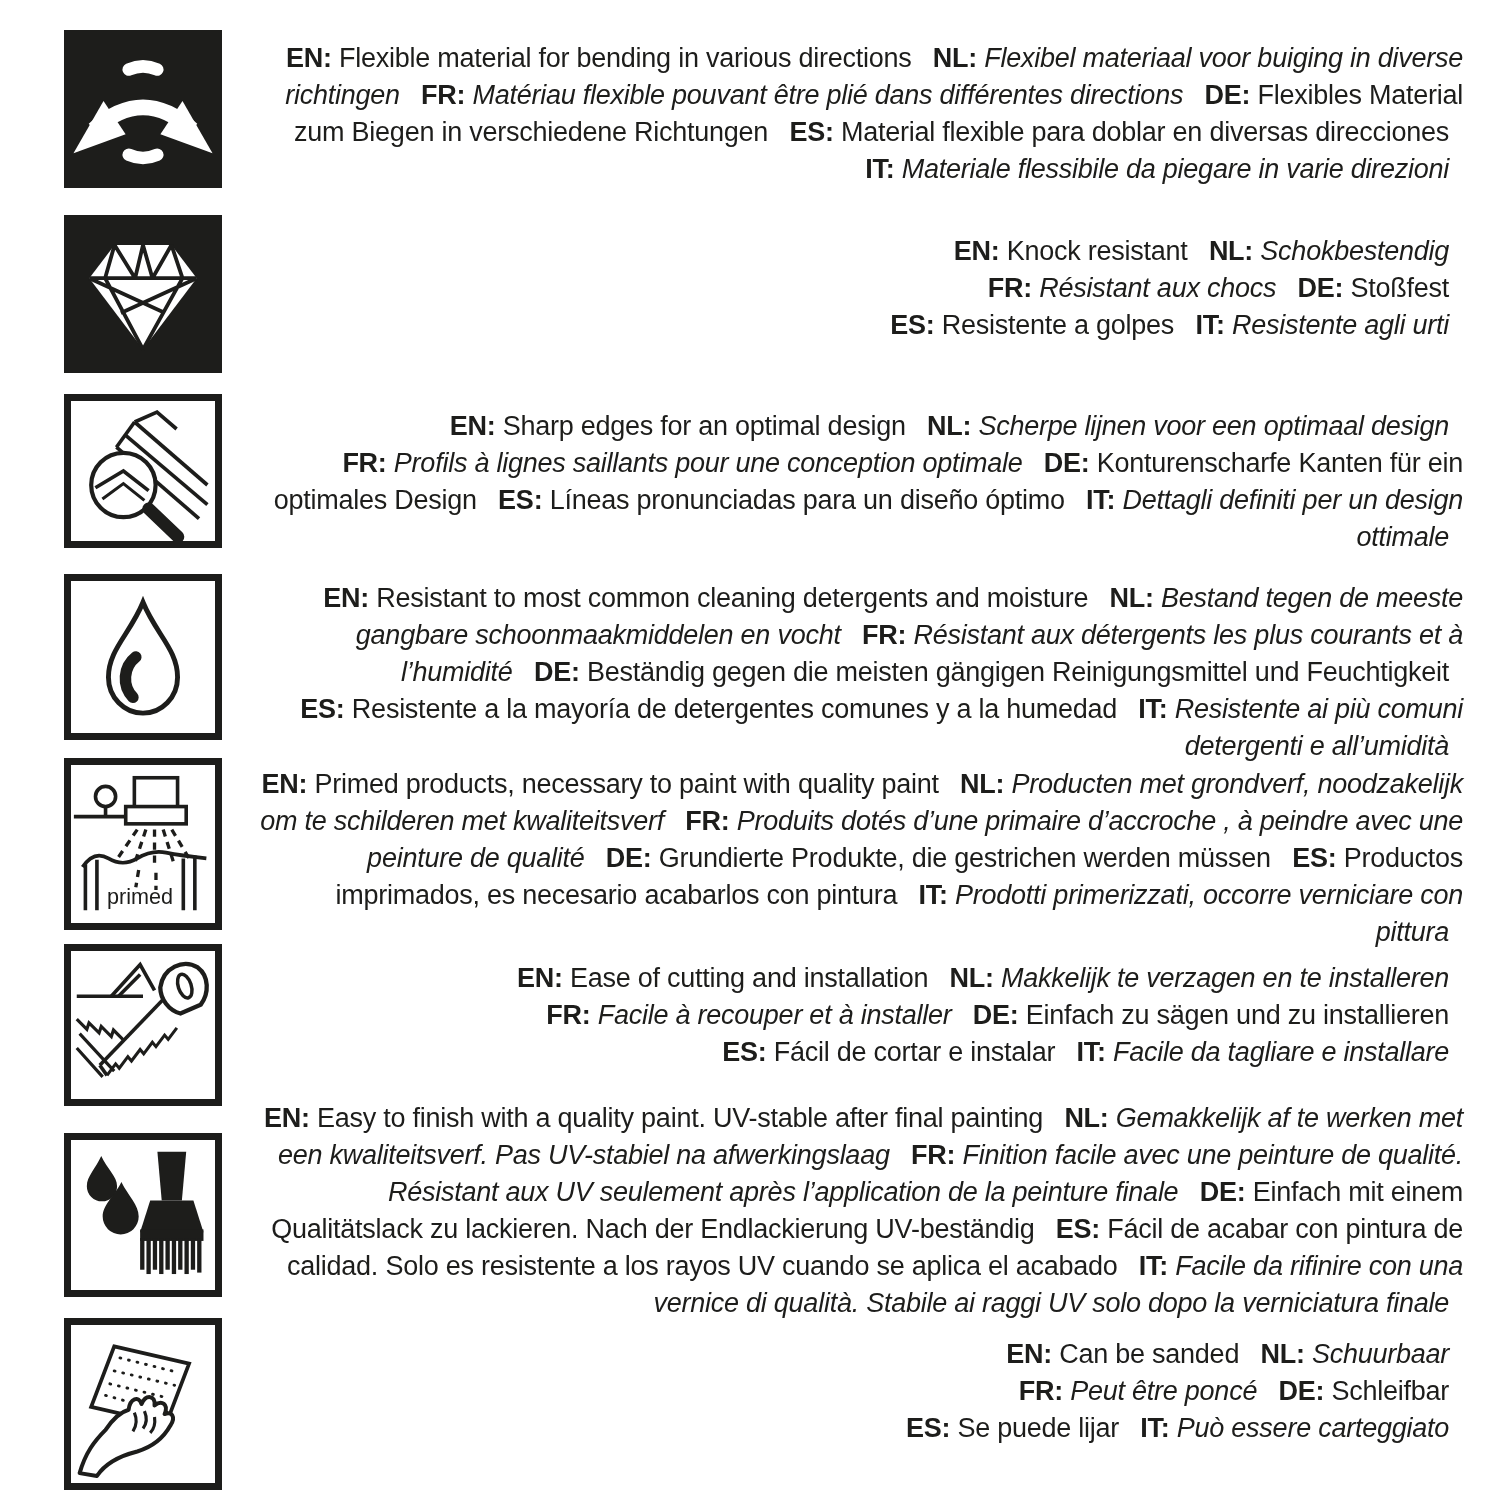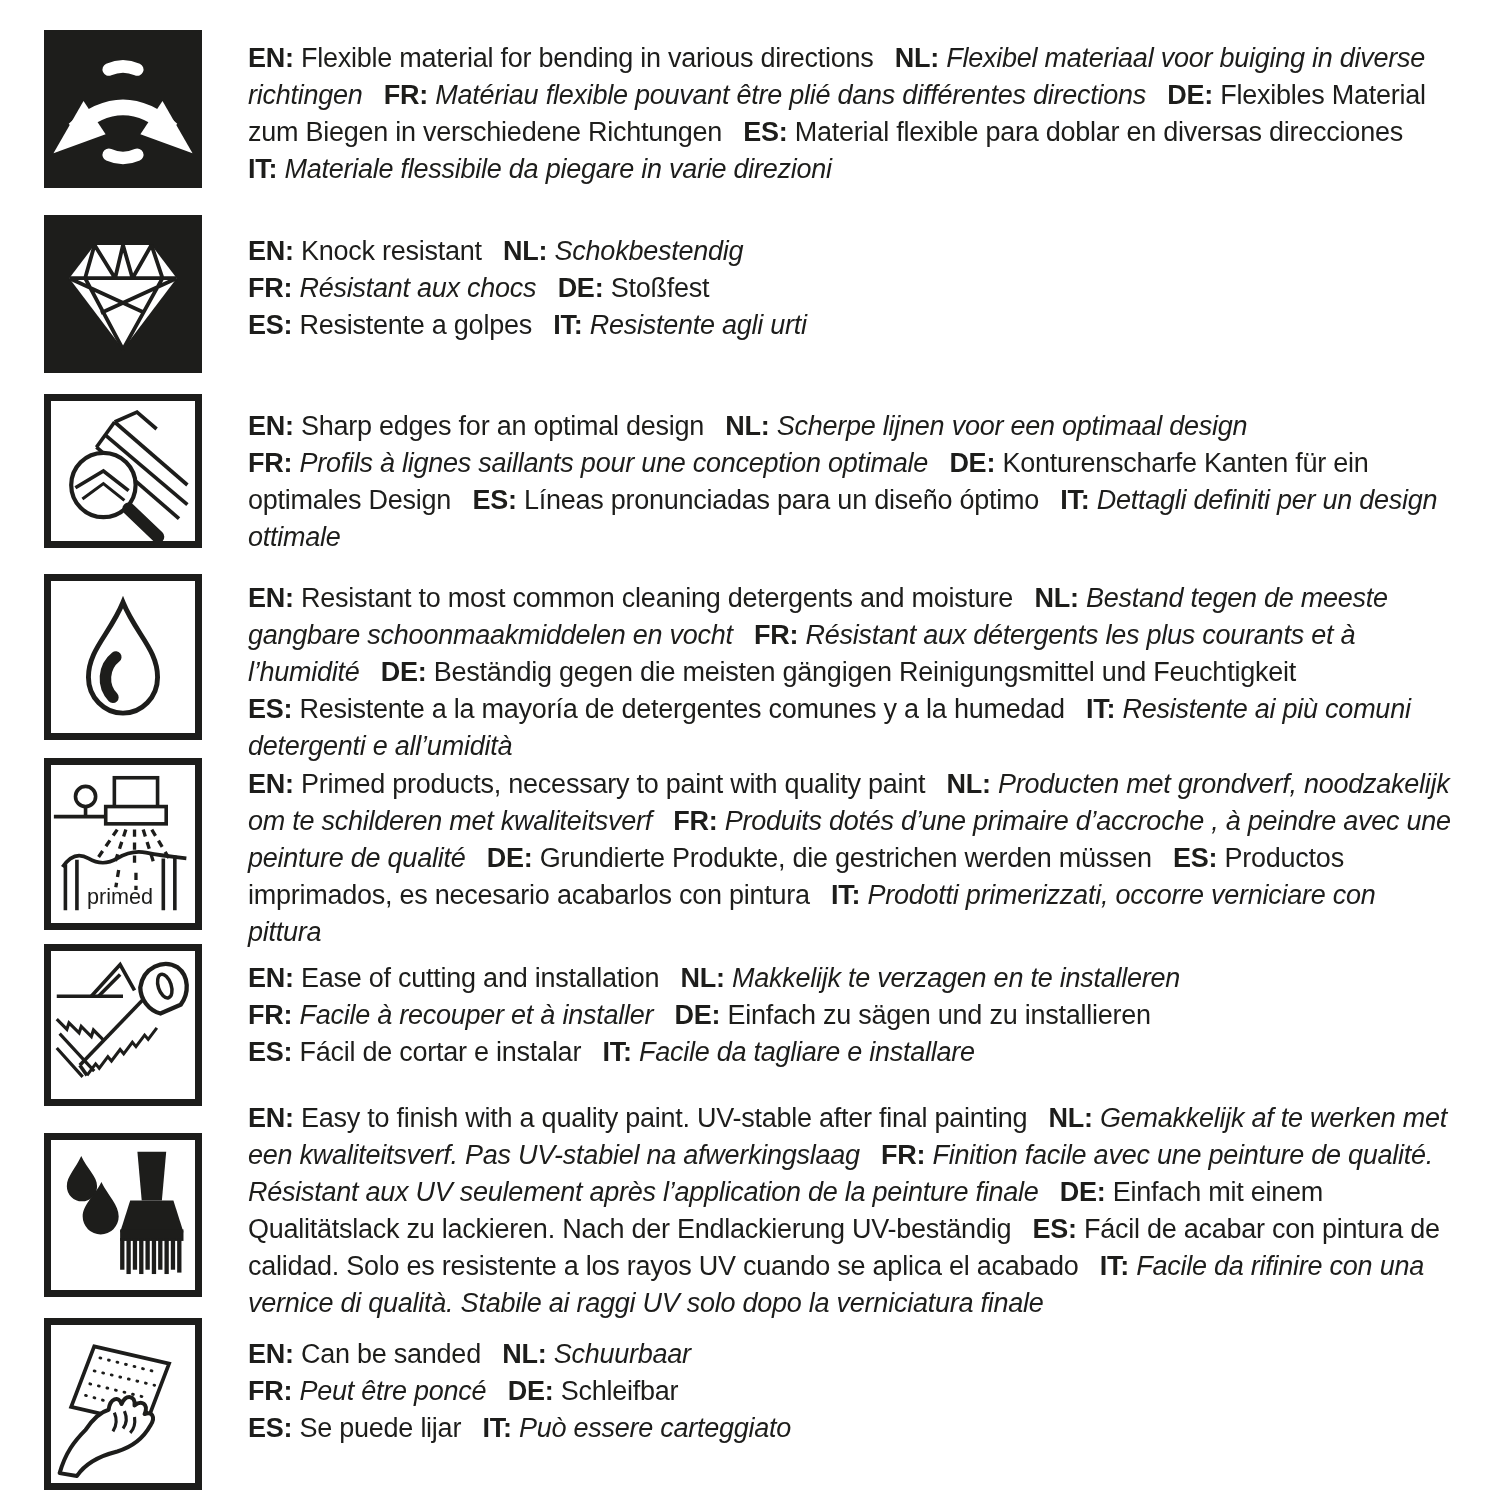--- a/index.html
+++ b/index.html
@@ -5,30 +5,30 @@
   html,body{margin:0;padding:0;background:#ffffff;}
   .page{
     position:relative;
     width:1500px;height:1500px;
     background:#ffffff;
     font-family:"Liberation Sans", sans-serif;
     color:#1d1d1b;
     overflow:hidden;
   }
   .icon-box{
-    position:absolute;left:44px;width:158px;height:158px;
+    position:absolute;left:64px;width:158px;height:158px;
     box-sizing:border-box;
   }
   .icon-box.inverted{background:#1d1d1b;}
   .icon-box.outlined{background:#ffffff;border:7px solid #1d1d1b;}
   .icon-box svg{display:block;width:100%;height:100%;}
   .row-text{
     position:absolute;left:248px;width:1215px;
     font-size:27px;line-height:37px;letter-spacing:-0.25px;
-    color:#1d1d1b;text-align:left;
+    color:#1d1d1b;text-align:right;
   }
   .seg{margin-right:14px;}
   .seg .lang{font-weight:700;font-style:normal;}
   .seg .txt{font-weight:400;}
   .seg.italic .txt{font-style:italic;}
 </style>
 </head>
 <body>
 
 <div class="page">

